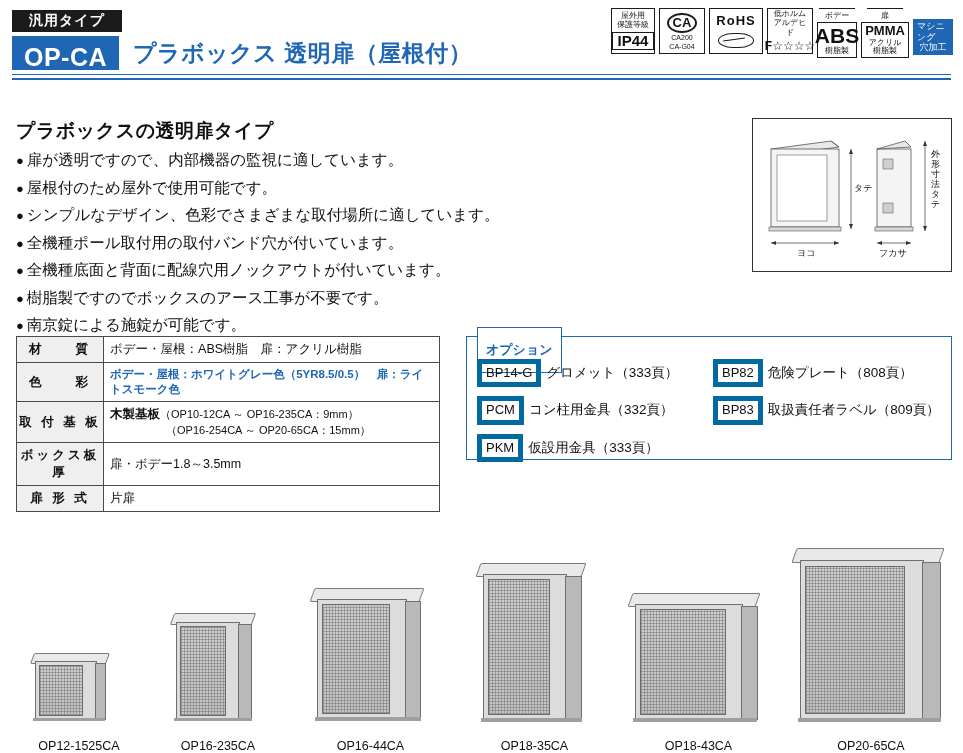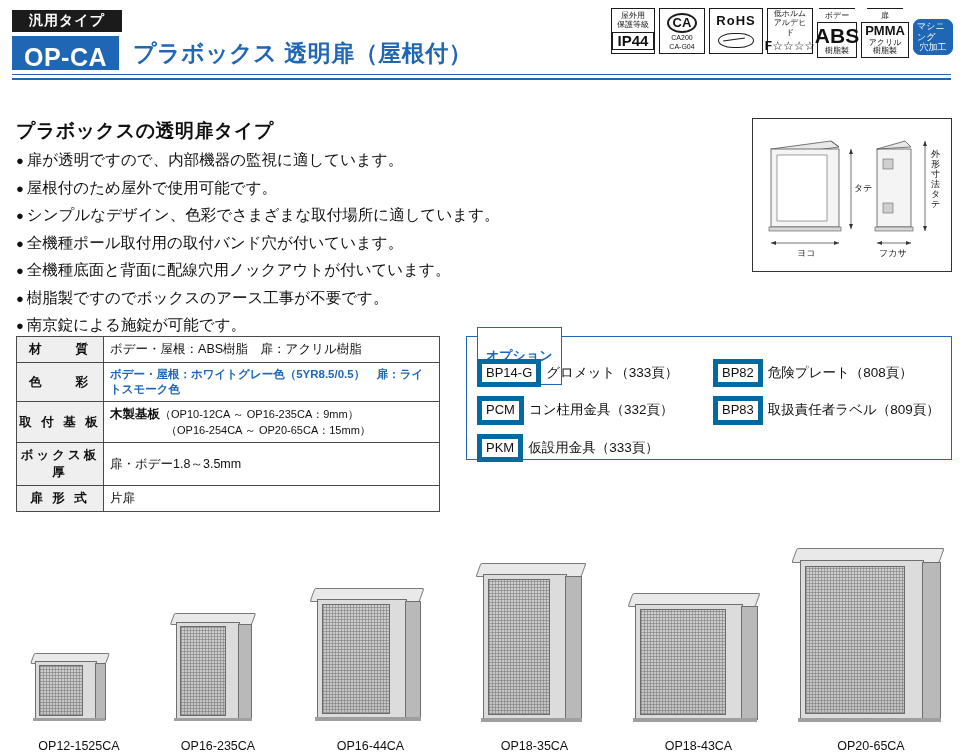--- a/index.html
+++ b/index.html
@@ -48,21 +48,21 @@
   .f-label{font-size:8px;line-height:1.15;text-align:center;}
   .f-star{font-size:12px;font-weight:bold;margin-top:3px;}
   .badge-col{display:flex;flex-direction:column;align-items:center;}
   .badge-col .cap{font-size:8px;margin-bottom:1px;}
   .badge-abs{width:40px;height:36px;}
   .abs-big{font-size:21px;font-weight:bold;}
   .abs-sub{font-size:8px;}
   .badge-pmma{width:48px;height:36px;}
   .pmma-big{font-size:13px;font-weight:bold;}
   .pmma-sub{font-size:8px;line-height:1.05;text-align:center;}
-  .badge-machining{width:40px;height:36px;background:#1f66b5;color:#fff;border-color:#1f66b5;font-size:9px;line-height:1.2;border-radius:7px;}
+  .badge-machining{width:40px;height:36px;background:#1f66b5;color:#fff;border-color:#1f66b5;font-size:9px;line-height:1.2;}
   .cap-underline{border-bottom:1px solid #1b1b1b;width:36px;margin:0 auto 1px auto;}
 
   
   .lead-title{position:absolute;left:16px;top:118px;font-size:19px;font-weight:bold;letter-spacing:0.5px;}
   .bullets{position:absolute;left:16px;top:148px;width:540px;}
   .bullet{font-size:15.5px;line-height:24px;margin-bottom:2.5px;white-space:nowrap;}
   .bullet .dot{font-size:13px;margin-right:3px;}
 
   
   .figbox{position:absolute;left:752px;top:118px;width:198px;height:152px;border:1px solid #333;background:#fff;}
@@ -72,21 +72,21 @@
   .spec{position:absolute;left:16px;top:336px;width:424px;border-collapse:collapse;font-size:12.5px;}
   .spec td{border:1px solid #4a4a4a;padding:4px 6px;vertical-align:middle;}
   .spec .k{width:82px;background:#efefef;text-align:center;font-weight:bold;letter-spacing:3px;padding:4px 2px;}
   .blue{color:#1f66b5;font-weight:bold;}
   .small-note{font-size:11px;}
   .bold{font-weight:bold;}
 
   
   .optbox{position:absolute;left:466px;top:336px;width:484px;height:122px;border:1px solid #1f66b5;}
   .opt-title{position:absolute;left:10px;top:-10px;background:#fff;border:1px solid #1f66b5;color:#1f66b5;
-             font-weight:bold;font-size:13px;padding:19px 8px;}
+             font-weight:bold;font-size:13px;padding:13px 8px;}
   .opt-grid{position:absolute;left:10px;top:22px;width:466px;}
   .opt-row{display:flex;margin-bottom:9px;}
   .opt-item{display:flex;align-items:center;font-size:13.5px;}
   .opt-code{border:5px solid #0369a1;padding:1px 4px;font-size:13px;margin-right:5px;line-height:1.25;}
   .opt-item.col1{width:236px;}
 
   
   .products{position:absolute;left:0;top:520px;width:963px;height:233px;}
   .prod{position:absolute;text-align:center;}
   .prod .cap{position:absolute;left:50%;transform:translateX(-50%);bottom:0;font-size:12.5px;white-space:nowrap;}

